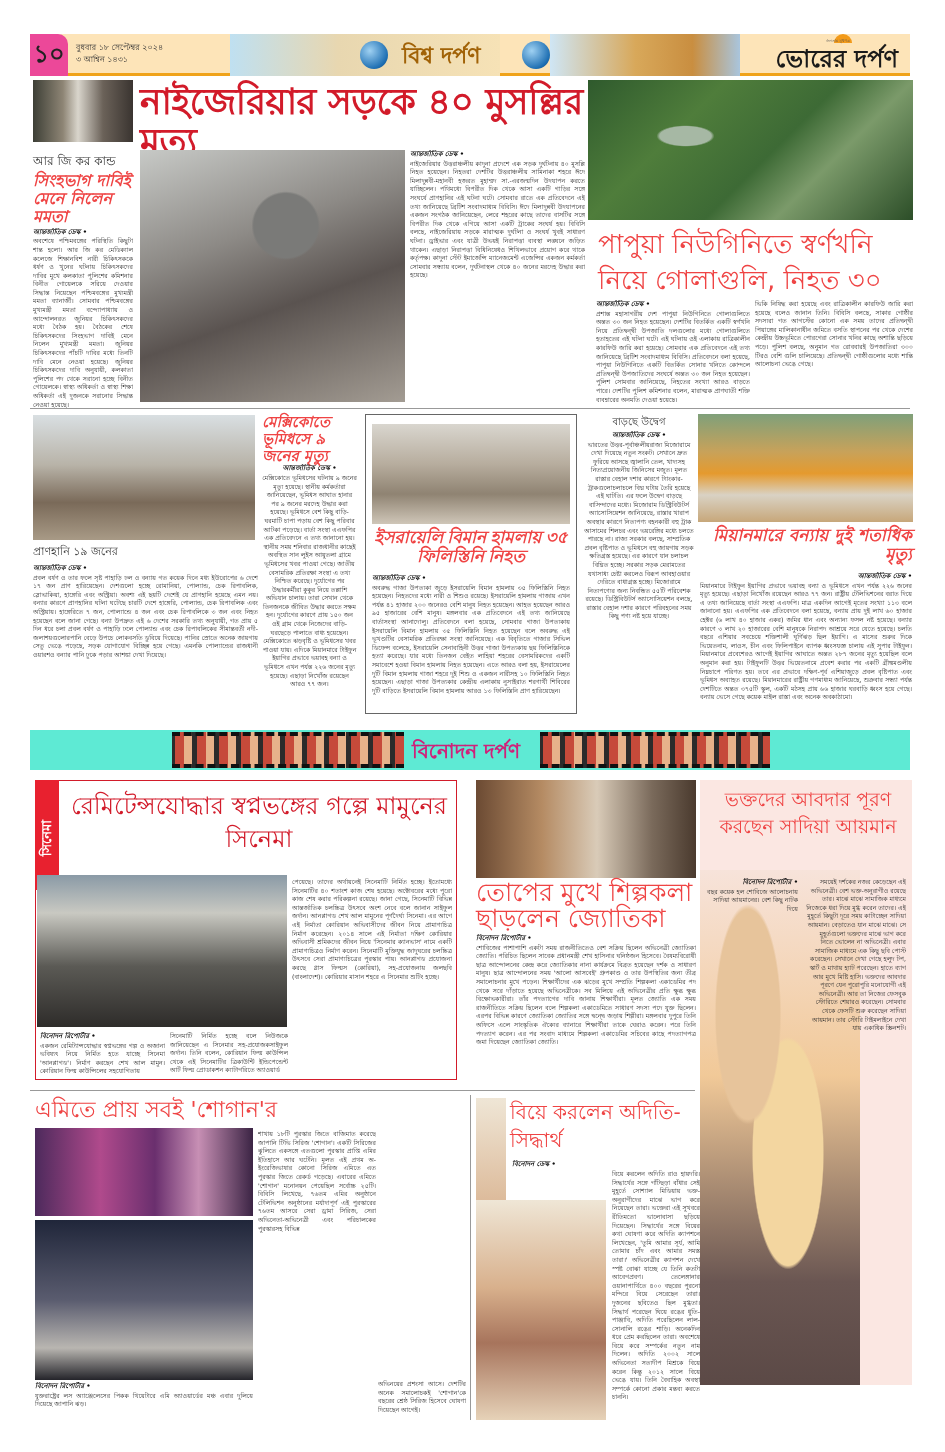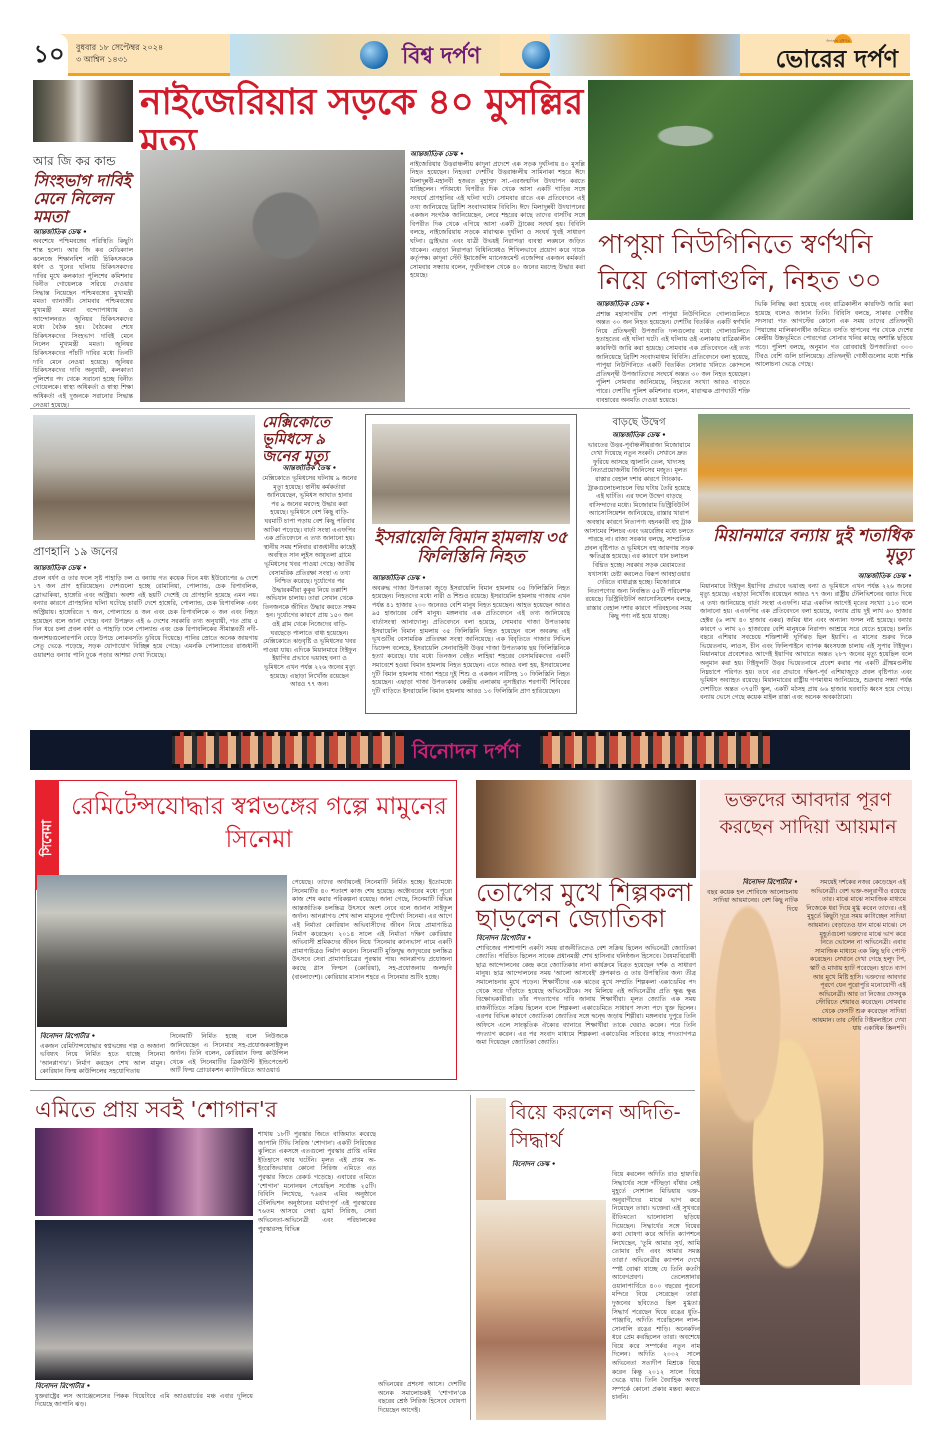--- a/index.html
+++ b/index.html
@@ -2,32 +2,32 @@
 <html><head>
 <meta charset="utf-8">
 <style>
   * { box-sizing: border-box; margin: 0; padding: 0; }
   html, body { width: 945px; height: 1452px; background: #ffffff; overflow: hidden; }
   body { font-family: "DejaVu Sans", sans-serif; color: #222; position: relative; }
   .abs { position: absolute; }
   .body-text { font-size: 6.2px; line-height: 8.6px; color: #2a2a2a; text-align: justify; overflow: hidden; }
   .byline { font-size: 6.8px; font-weight: bold; font-style: italic; color: #111; display: block; margin-bottom: 1px; }
   .photo { position: absolute; overflow: hidden; }
-  .head-black { font-family: "DejaVu Sans", sans-serif; color: #7f1d1d; font-weight: bold; line-height: 1.12; }
+  .head-black { font-family: "DejaVu Sans", sans-serif; color: #ef4444; font-weight: bold; line-height: 1.12; }
   .head-red { font-family: "DejaVu Sans", sans-serif; color: #d21b2a; font-weight: bold; line-height: 1.12; }
   .kicker { font-size: 13px; color: #333; }
 
   
   .masthead { left: 30px; top: 34px; width: 880px; height: 42px; background: #fde4b8; border-bottom: 3px solid #f0a31a; }
-  .page-num { left: 0; top: 0; width: 38px; height: 42px; background: #ffffff; color: #222; font-size: 24px; font-weight: bold; display:flex; align-items:center; justify-content:center; border-top-right-radius: 10px;}
+  .page-num { left: 0; top: 0; width: 38px; height: 42px; background: #ec4899; color: #222; font-size: 24px; font-weight: bold; display:flex; align-items:center; justify-content:center; border-top-right-radius: 10px;}
   .date-block { left: 46px; top: 8px; font-size: 8px; line-height: 12px; color: #333; }
   .banner-img { left: 200px; top: 0; width: 270px; height: 42px; background: linear-gradient(90deg,#bfe0f1 0%, #e8d7b0 40%, #f6e2b6 100%); }
   .banner-img2 { left: 520px; top: 0; width: 190px; height: 42px; background: linear-gradient(90deg,#cfe6f5 0%, #d8a85a 45%, #c98e40 75%, #a9c5dd 100%); }
   .globe { width: 28px; height: 28px; border-radius: 50%; background: radial-gradient(circle at 35% 35%, #9fd1f2, #1e6fb3 70%, #0f3f72); top: 7px; }
-  .section-title { left: 372px; top: 4px; font-size: 22px; font-weight: bold; color: #701a75; }
+  .section-title { left: 372px; top: 4px; font-size: 22px; font-weight: bold; color: #a16207; }
   .brand { right: 12px; top: 6px; font-size: 24px; font-weight: bold; color: #1a1a1a; }
   .brand-sun { right: 58px; top: 0px; width: 18px; height: 9px; border-top-left-radius: 18px; border-top-right-radius: 18px; background: #f29a1a; }
   .brand-small { right: 60px; top: 4px; font-size: 4px; color:#555; }
 
   
   .img-crash { background: radial-gradient(circle at 55% 30%, #7a7a78 0 14%, transparent 15%), linear-gradient(160deg,#c7c9c6 0%, #8d8a86 35%, #5a5350 60%, #a39c93 100%); }
   .img-river { background: radial-gradient(ellipse at 30% 40%, #a6b8a4 0 8%, transparent 9%), linear-gradient(135deg,#2f5a2d 0%, #4f7d3b 30%, #3d6a35 55%, #7b9a6a 70%, #2c4e28 100%); }
   .img-people { background: linear-gradient(90deg,#3d3f36 0%, #8e8575 30%, #d9d5cc 45%, #6b6259 70%, #3a3430 100%); }
   .img-flood { background: linear-gradient(180deg,#d9dfe2 0%, #b8b3a8 40%, #7a6a59 70%, #a89a86 100%); }
   .img-ruin { background: linear-gradient(180deg,#d9d6cf 0%, #b7ad9e 40%, #8f8372 70%, #cfc6b8 100%); }
@@ -36,21 +36,21 @@
   .img-meeting { background: linear-gradient(90deg,#6b4a33 0%, #b58b63 30%, #d9cbb8 55%, #7a6a5b 80%, #4a3a2e 100%); }
   .img-award { background: linear-gradient(90deg,#4d2a5c 0%, #b04a8c 30%, #6a2f6e 55%, #c78fb4 75%, #3b2444 100%); }
   .img-award2 { background: linear-gradient(180deg,#20263a 0%, #5a5c6f 50%, #b9b6b1 80%, #24242a 100%); }
   .img-wedding { background: linear-gradient(180deg,#efe6d6 0%, #d8b08c 40%, #a7745c 65%, #e6d2b8 100%); }
   .img-sadia { background: radial-gradient(ellipse at 30% 28%, #e7c49b 0 20%, transparent 21%), radial-gradient(ellipse at 55% 55%, #f3d6a0 0 28%, transparent 29%), linear-gradient(180deg,#f7e3da 0%, #f1c998 40%, #6a5652 80%, #5b4946 100%); }
 
   .rule-v { position:absolute; width:1px; background:#999; }
   .rule-h { position:absolute; height:1px; background:#999; }
 
   
-  .ent-band { left: 30px; top: 730px; width: 880px; height: 40px; background: #0f172a; }
+  .ent-band { left: 30px; top: 730px; width: 880px; height: 40px; background: #5eead4; }
   .film-strip { top: 2px; height: 36px; background: repeating-linear-gradient(90deg,#2b2b2b 0 3px,#c64a3a 3px 12px,#e7b28a 12px 20px,#2b2b2b 20px 22px); border-top: 4px dashed #111; border-bottom: 4px dashed #111; }
   .ent-title { left: 382px; top: 6px; font-size: 20px; font-weight: bold; color: #d0217a; }
 
   .cinema-box { left: 35px; top: 780px; width: 422px; height: 300px; border: 1px solid #d21b2a; }
   .cinema-tab { left: 35px; top: 780px; width: 24px; height: 110px; background: #e8212f; color:#fff; }
   .cinema-tab span { position:absolute; left: 2px; top: 40px; writing-mode: vertical-rl; transform: rotate(180deg); font-size: 13px; font-weight: bold; }
 
   .sadia-panel { left: 700px; top: 780px; width: 212px; height: 605px; background: #fbe7e2; }
 </style>
 </head>

